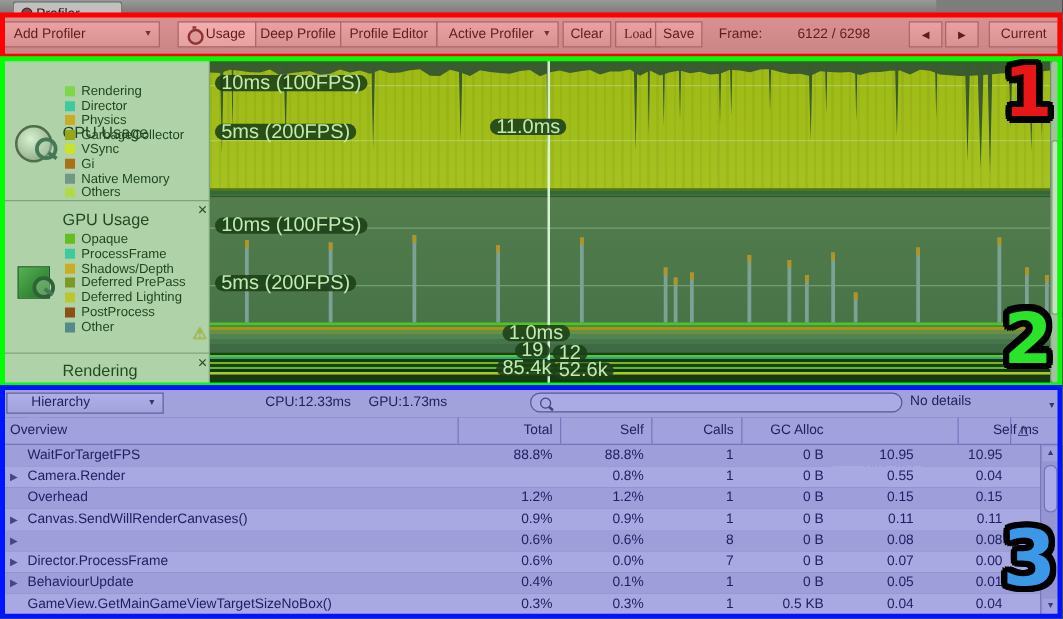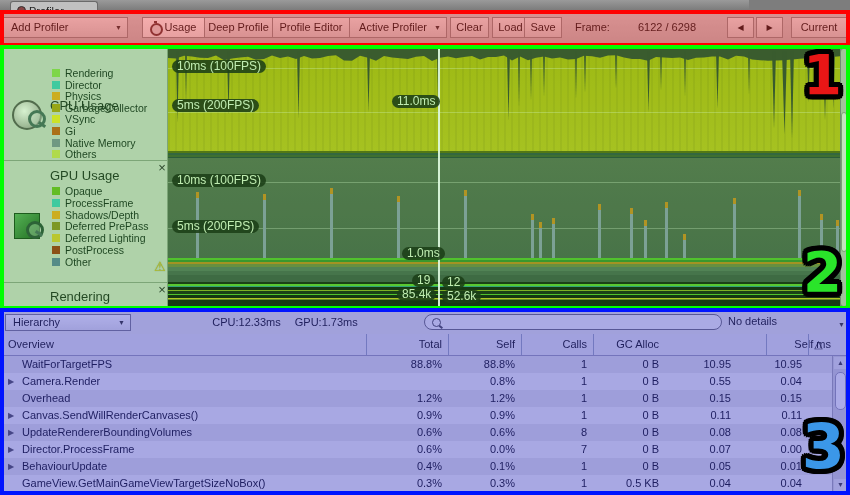--- a/index.html
+++ b/index.html
@@ -54,27 +54,27 @@
   #gpu-chart{left:168px;top:158px;width:672px;height:124px;background:linear-gradient(#57694f,#485c4a);overflow:hidden;}
   #gpu-band{position:absolute;left:0;top:100px;width:672px;height:24px;
      background:linear-gradient(180deg,#55bb2a 0 2px,#3a8a2c 2px 4px,#b5831e 4px 6px,#6f8040 6px 9px,#55705a 9px 13px,#48604e 13px 17px,#3f5444 17px 24px);}
   .spike{position:absolute;width:3px;background:#8894a6;}
   .spike .tip{position:absolute;left:0;top:0;width:3px;height:6px;background:#c8851e;}
   .gridline{position:absolute;left:0;width:672px;height:1px;background:rgba(240,255,225,.30);}
   #rnd-strip{left:168px;top:282px;width:672px;height:26px;overflow:hidden;
      background:linear-gradient(180deg,#152210 0 2px,#5fc32f 2px 4px,#2f9a82 4px 5px,#10180c 5px 8px,#8aa81e 8px 9px,#152210 9px 12px,#55bb2a 12px 13px,#0e160a 13px 16px,#c8c020 16px 17px,#6a7a22 17px 18px,#10180c 18px 26px);}
   #frameline{left:438px;top:47px;width:2px;height:261px;background:#fff;opacity:.92;}
   .badge{position:absolute;height:13px;line-height:13px;padding:0 5px;border-radius:7px;
-     background:rgba(22,32,16,.88);color:#d9eec8;font-size:12px;white-space:nowrap;}
+     background:rgba(22,32,16,.88);color:#d9eec8;font-size:16px;white-space:nowrap;}
   #chart-scroll{left:841px;top:49px;width:6px;height:257px;background:#b4bcae;border-radius:3px;}
   #chart-thumb{position:absolute;left:0;top:63px;width:6px;height:140px;background:#dce4d6;border:1px solid #8a9284;border-radius:3px;box-sizing:border-box;}
   
   #hier-bar{left:0;top:310px;width:850px;height:24px;background:#c8c8ce;}
   #hier-dd{position:absolute;left:5px;top:4px;width:126px;height:17px;box-sizing:border-box;border:1px solid #70707e;
-     background:linear-gradient(#dcdce0,#c8c8ce);font-size:11px;line-height:15px;color:#14141e;padding-left:7px;}
+     background:linear-gradient(#dcdce0,#c8c8ce);font-size:11px;line-height:15px;color:#14141e;padding-left:19px;}
   #hier-times{position:absolute;left:150px;top:6px;width:270px;text-align:center;font-size:11px;color:#14141e;}
   #hier-times span{margin:0 7px;}
   #searchbox{position:absolute;left:424px;top:4px;width:298px;height:16px;box-sizing:border-box;border:1px solid #62626e;
      border-radius:9px;background:#d4d4da;}
   #searchglass{position:absolute;left:7px;top:3px;width:7px;height:7px;border:1.5px solid #44444e;border-radius:50%;}
   #searchglass::after{content:"";position:absolute;left:6px;top:7px;width:4px;height:1.5px;background:#44444e;transform:rotate(40deg);}
   #details-dd{position:absolute;left:728px;top:5px;width:117px;font-size:11px;color:#14141e;}
   #hdr{left:0;top:334px;width:850px;height:22px;background:#c8c8d2;border-bottom:1px solid #8a8aa2;box-sizing:border-box;}
   .hcell{position:absolute;top:0;height:21px;line-height:21px;font-size:11px;color:#14141e;
      border-left:1px solid #8890a8;text-align:right;padding-right:6px;box-sizing:border-box;}
@@ -123,21 +123,21 @@
       <span id="rec-icon"></span>
       <span>Usage</span>
     </div>
     <div class="tbtn" style="left:204px;width:69px;">Deep Profile</div>
     <div class="tbtn" style="left:272px;width:78px;">Profile Editor</div>
     <div class="tbtn" style="left:349px;width:98px;padding-right:10px;">
       <span>Active Profiler</span>
       <span class="ddarrow">▼</span>
     </div>
     <div class="tbtn" style="left:450px;width:39px;">Clear</div>
-    <div class="tbtn" style="left:492px;width:37px;">Load</div>
+    <div class="tbtn" style="left:492px;width:37px;font-family:Liberation Serif, serif;">Load</div>
     <div class="tbtn" style="left:524px;width:38px;">Save</div>
     <span class="ttext" style="left:575px;">Frame:</span>
     <span class="ttext" style="left:622px;width:90px;text-align:center;">6122 / 6298</span>
     <div class="tbtn" style="left:727px;width:27px;font-size:8px;">◀</div>
     <div class="tbtn" style="left:756px;width:27px;font-size:8px;">▶</div>
     <div class="tbtn" style="left:791px;width:56px;">Current</div>
   </div>
 
   <div class="abs" id="modpanel">
     <div class="abs" id="cpu-icon">
@@ -324,21 +324,21 @@
   </div>
 
   <div class="abs" id="rnd-strip"></div>
 
   <div class="abs" id="frameline"></div>
   <div class="badge" style="left:172px;top:60px;">10ms (100FPS)</div>
   <div class="badge" style="left:172px;top:99px;">5ms (200FPS)</div>
   <div class="badge" style="left:392px;top:95px;">11.0ms</div>
   <div class="badge" style="left:172px;top:174px;">10ms (100FPS)</div>
   <div class="badge" style="left:172px;top:220px;">5ms (200FPS)</div>
-  <div class="badge" style="left:402px;top:247px;">1.0ms</div>
+  <div class="badge" style="left:402px;top:260px;">1.0ms</div>
   <div class="badge" style="left:412px;top:274px;">19</div>
   <div class="badge" style="left:442px;top:276px;">12</div>
   <div class="badge" style="left:397px;top:288px;">85.4k</div>
   <div class="badge" style="left:442px;top:290px;">52.6k</div>
   <div class="abs" id="chart-scroll">
     <div id="chart-thumb"></div>
   </div>
 
   <div class="abs" id="hier-bar">
     <div id="hier-dd">
@@ -402,21 +402,20 @@
         <div class="name">Canvas.SendWillRenderCanvases()</div>
         <div class="num" style="left: 358px;">0.9%</div>
         <div class="num" style="left: 431px;">0.9%</div>
         <div class="num" style="left: 503px;">1</div>
         <div class="num" style="left: 575px;">0 B</div>
         <div class="num" style="left: 647px;">0.11</div>
         <div class="num" style="left: 718px;">0.11</div>
       </div>
       <div class="trow even" style="top: 68px;">
         <div class="arr">▶</div>
-        <div class="name">UpdateRendererBoundingVolumes</div>
         <div class="num" style="left: 358px;">0.6%</div>
         <div class="num" style="left: 431px;">0.6%</div>
         <div class="num" style="left: 503px;">8</div>
         <div class="num" style="left: 575px;">0 B</div>
         <div class="num" style="left: 647px;">0.08</div>
         <div class="num" style="left: 718px;">0.08</div>
       </div>
       <div class="trow odd" style="top: 85px;">
         <div class="arr">▶</div>
         <div class="name">Director.ProcessFrame</div>

